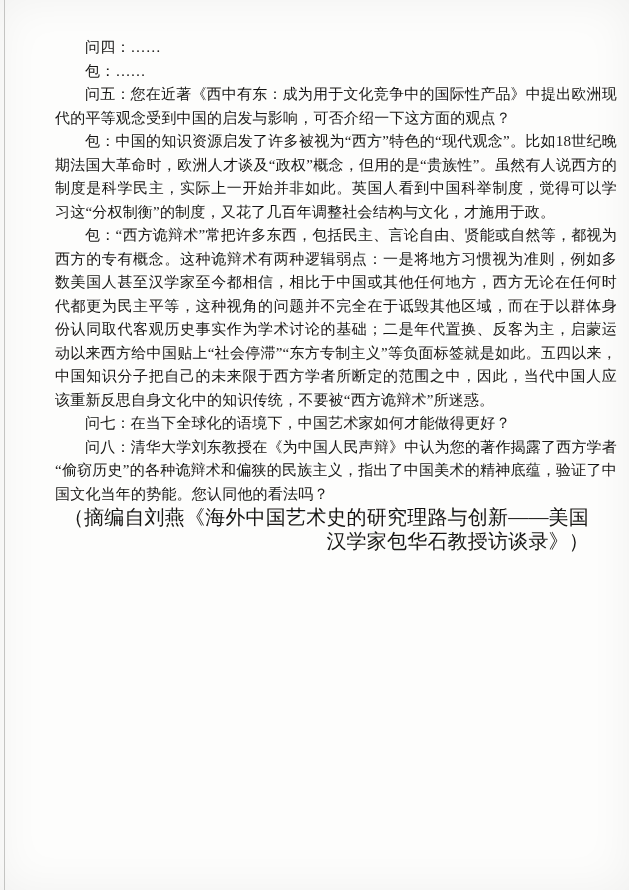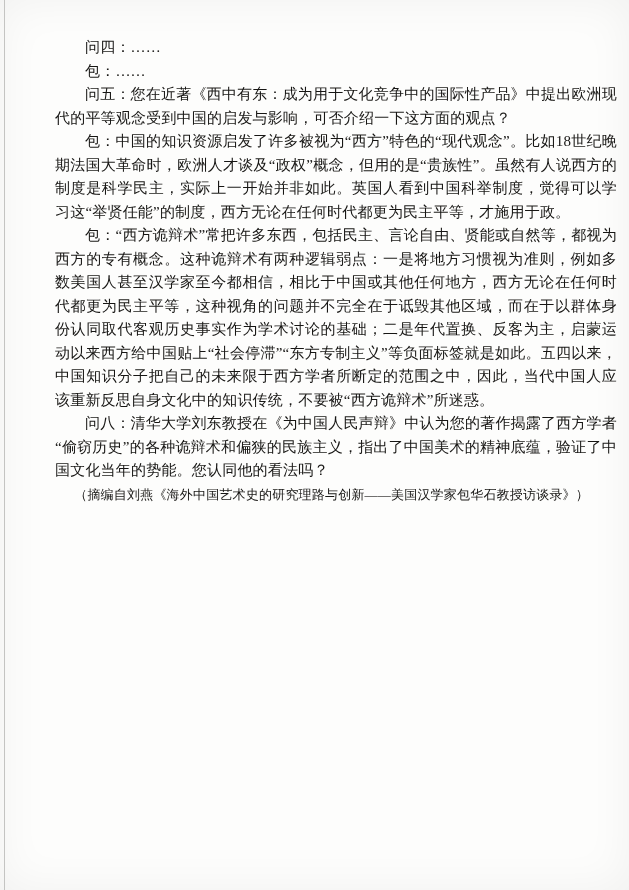--- a/index.html
+++ b/index.html
@@ -36,21 +36,21 @@
     text-indent: 2em;
     text-align: justify;
     text-justify: inter-ideograph;
     font-size: 15px;
     line-height: 23.5px;
     letter-spacing: 0.2px;
     word-break: break-all;
   }
   .attribution {
     margin: 0;
-    font-size: 13px;
+    font-size: 20px;
     line-height: 23.5px;
     text-align: right;
     padding-right: 28px;
     letter-spacing: 0.2px;
   }
   .watermark {
     position: absolute;
     left: 404px;
     top: 831px;
     width: 220px;
@@ -92,20 +92,21 @@
 <body>
 
 <div class="page">
   <div class="scan-edge-line"></div>
 
   <div class="content">
     <div id="paragraphs">
         <p class="para">问四：……</p>
         <p class="para">包：……</p>
         <p class="para">问五：您在近著《西中有东：成为用于文化竞争中的国际性产品》中提出欧洲现代的平等观念受到中国的启发与影响，可否介绍一下这方面的观点？</p>
-        <p class="para">包：中国的知识资源启发了许多被视为“西方”特色的“现代观念”。比如18世纪晚期法国大革命时，欧洲人才谈及“政权”概念，但用的是“贵族性”。虽然有人说西方的制度是科学民主，实际上一开始并非如此。英国人看到中国科举制度，觉得可以学习这“举贤任能”的制度，西方无论在任何时代都更为民主平等，才施用于政。</p>
+        <p class="para">包：中国的知识资源启发了许多被视为“西方”特色的“现代观念”。比如18世纪晚期法国大革命时，欧洲人才谈及“政权”概念，但用的是“贵族性”。虽然有人说西方的制度是科学民主，实际上一开始并非如此。英国人看到中国科举制度，觉得可以学习这“分权制衡”的制度，又花了几百年调整社会结构与文化，才施用于政。</p>
         <p class="para">包：“西方诡辩术”常把许多东西，包括民主、言论自由、贤能或自然等，都视为西方的专有概念。这种诡辩术有两种逻辑弱点：一是将地方习惯视为准则，例如多数美国人甚至汉学家至今都相信，相比于中国或其他任何地方，西方无论在任何时代都更为民主平等，这种视角的问题并不完全在于诋毁其他区域，而在于以群体身份认同取代客观历史事实作为学术讨论的基础；二是年代置换、反客为主，启蒙运动以来西方给中国贴上“社会停滞”“东方专制主义”等负面标签就是如此。五四以来，中国知识分子把自己的未来限于西方学者所断定的范围之中，因此，当代中国人应该重新反思自身文化中的知识传统，不要被“西方诡辩术”所迷惑。</p>
+        <p class="para">问七：在当下全球化的语境下，中国艺术家如何才能做得更好？</p>
         <p class="para">问八：清华大学刘东教授在《为中国人民声辩》中认为您的著作揭露了西方学者“偷窃历史”的各种诡辩术和偏狭的民族主义，指出了中国美术的精神底蕴，验证了中国文化当年的势能。您认同他的看法吗？</p>
       </div>
     <p class="attribution">（摘编自刘燕《海外中国艺术史的研究理路与创新——美国汉学家包华石教授访谈录》）</p>
   </div>
 
 </div>
 
 </body></html>

